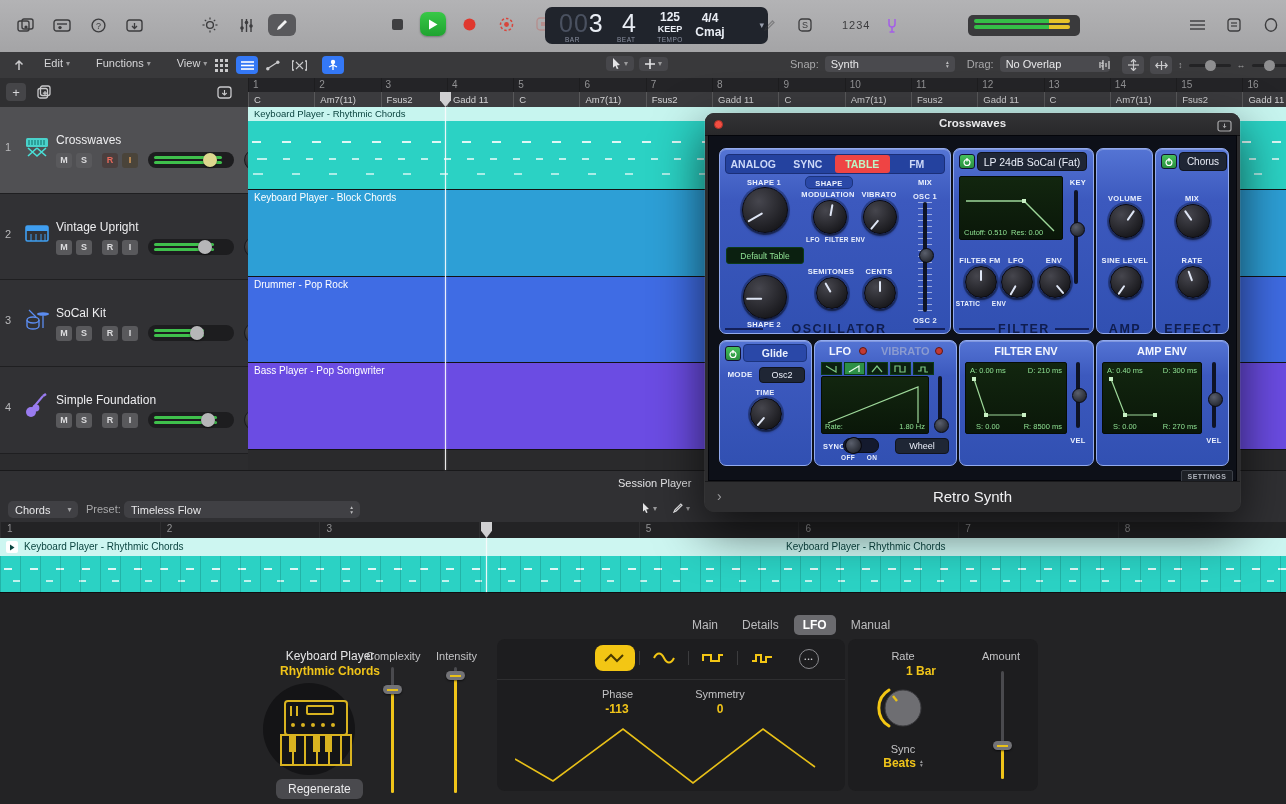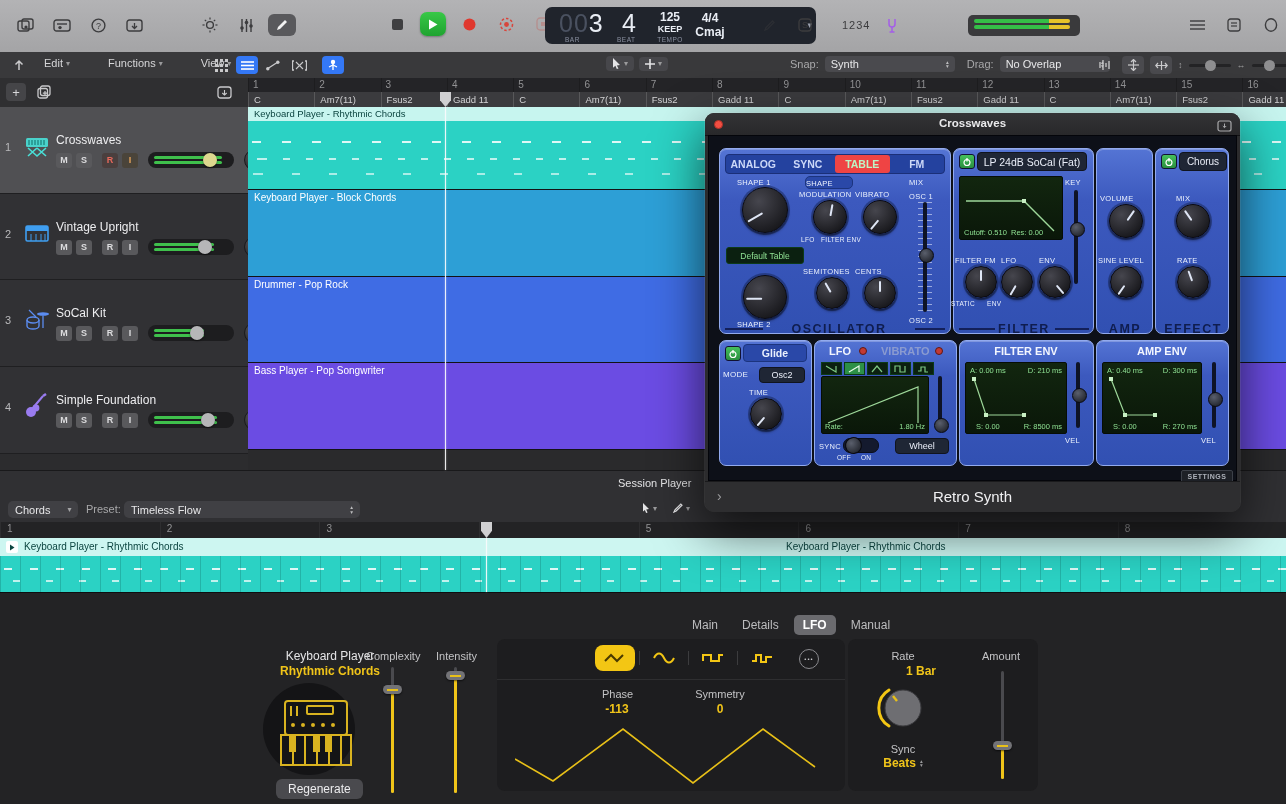--- a/index.html
+++ b/index.html
@@ -108,21 +108,21 @@
   .vsl .hd:after{content:"";position:absolute;left:4px;top:4px;width:11px;height:1.5px;background:#e8c018;}
   .wbtn{width:40px;height:26px;border-radius:8px;display:flex;align-items:center;justify-content:center;}
   .wbtn.on{background:#f3c614;}
   .wdiv{width:1px;height:14px;background:#3c3c3e;}
   
   #plugin{left:705px;top:113px;width:535px;height:398px;border-radius:9px;background:#2b2b2d;
           box-shadow:0 18px 50px rgba(0,0,0,.65),0 0 0 1px rgba(255,255,255,.12);z-index:40;}
   #ptitle{position:absolute;left:0;top:0;width:100%;height:22px;background:linear-gradient(#333335,#28282a);border-radius:9px 9px 0 0;border-bottom:1px solid #121214;}
   #pbody{position:absolute;left:3px;top:22px;width:529px;height:346px;background:#0d1018;border:1px solid #04050a;box-sizing:border-box;}
   .bluep{position:absolute;background:linear-gradient(180deg,#5474d4 0%,#3c59be 28%,#3150b2 100%);border:1.5px solid #92aaee;border-radius:7px;box-shadow:inset 0 1px 0 rgba(255,255,255,.25);box-sizing:border-box;}
-  .plbl{position:absolute;font-size:7.5px;font-weight:400;color:#eaf0fd;letter-spacing:.3px;white-space:nowrap;}
+  .plbl{position:absolute;font-size:7.5px;font-weight:700;color:#eaf0fd;letter-spacing:.3px;text-align:center;white-space:nowrap;}
   .ptitle2{position:absolute;font-size:12.5px;font-weight:700;color:#0f1d4f;letter-spacing:1.5px;text-align:center;}
   .knob{position:absolute;border-radius:50%;background:radial-gradient(circle at 36% 30%,#46464e,#18181c 78%);border:1px solid #0a0a10;box-shadow:0 2px 3px rgba(0,0,0,.55),0 0 0 2px rgba(10,16,40,.35);}
   .knob:after{content:"";position:absolute;left:50%;top:9%;width:2px;height:38%;margin-left:-1px;background:#dfe6f5;border-radius:1px;transform-origin:50% 118%;transform:rotate(var(--rot,0deg));}
   .gdisp{position:absolute;background:#0b2010;border:1px solid #0c3a18;border-radius:3px;color:#8fe193;font-size:8.5px;display:flex;align-items:center;justify-content:center;}
   .ndisp{position:absolute;background:#1f2635;border:1px solid #10141f;border-radius:4px;color:#e9edf8;font-size:10.5px;display:flex;align-items:center;justify-content:center;}
   .pwr{position:absolute;width:14px;height:13px;border-radius:3px;background:linear-gradient(#45c05c,#2a8f3f);border:1px solid #113;display:flex;align-items:center;justify-content:center;}
   .graph{position:absolute;background:linear-gradient(#12260f,#0a1709);border:1px solid #060d06;border-radius:2px;}
   .vsl2{position:absolute;}
   .vsl2 .tr{position:absolute;left:5px;top:0;width:4px;border-radius:2px;background:#0e1326;height:100%;}
   .vsl2 .hd{position:absolute;left:0;width:13px;height:13px;border-radius:50%;background:radial-gradient(circle at 38% 32%,#5a5f6c,#23262e 80%);border:1px solid #0a0a10;}
@@ -233,21 +233,21 @@
         </span>
       <span class="tbi">
           <svg width="17" height="13">
             <path d="M3 6.5a5 4 0 0 1 11 0 M14 6.5a5 4 0 0 1-11 0" fill="none" stroke="currentColor" stroke-width="1.5"></path>
             <path d="M12 2l2.4 1-1 2.3z" fill="currentColor"></path>
             <path d="M5 11l-2.4-1 1-2.3z" fill="currentColor"></path>
           </svg>
         </span>
     </div>
 
-    <div class="lcd ab" style="left:545px;top:7px;width:223px;height:37px;padding-left:48px;">
+    <div class="lcd ab" style="left:545px;top:7px;width:223px;height:37px;">
       <div class="ab" style="left:14px;top:2px;">
         <span class="big dim">00</span><span class="big">3</span>
       </div>
       <div class="ab big" style="left:77px;top:2px;">4</div>
       <div class="ab lbl" style="left:20px;top:29px;">BAR</div>
       <div class="ab lbl" style="left:72px;top:29px;">BEAT</div>
       <div class="ab mid" style="left:110px;top:5px;width:30px;">125</div>
       <div class="ab mid" style="left:110px;top:17px;width:30px;font-size:9px;">KEEP</div>
       <div class="ab lbl" style="left:110px;top:29px;width:30px;">TEMPO</div>
       <div class="ab mid" style="left:148px;top:6px;width:34px;">4/4</div>
@@ -305,21 +305,21 @@
 
     </div>
   </div>
 
   <div id="toolbar2" class="ab">
     <span class="ab t2ico" style="left:8px;top:4px;">
         <svg width="12" height="12">
           <path d="M6 11V2 M2.5 5.5L6 2l3.5 3.5" fill="none" stroke="currentColor" stroke-width="1.5"></path>
         </svg>
       </span>
-    <div class="ab flex" style="left:38px;top:3px;gap:26px;">
+    <div class="ab flex" style="left:38px;top:3px;gap:14px;">
       <span class="t2btn">
           <span>Edit</span>
           <span style="font-size:8px;color:#9a9a9c;">▾</span>
         </span>
       <span class="t2btn">
           <span>Functions</span>
           <span style="font-size:8px;color:#9a9a9c;">▾</span>
         </span>
       <span class="t2btn">
           <span>View</span>

